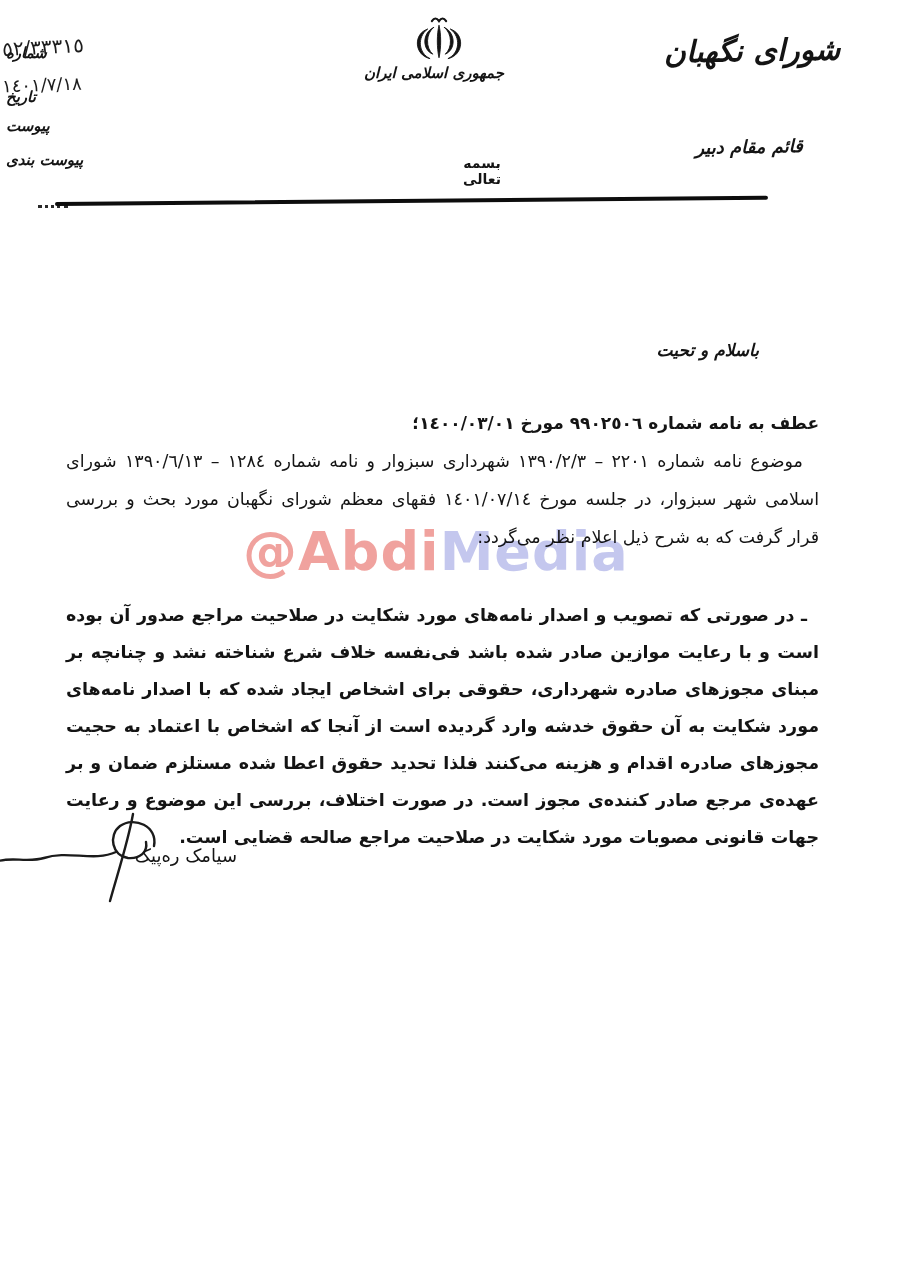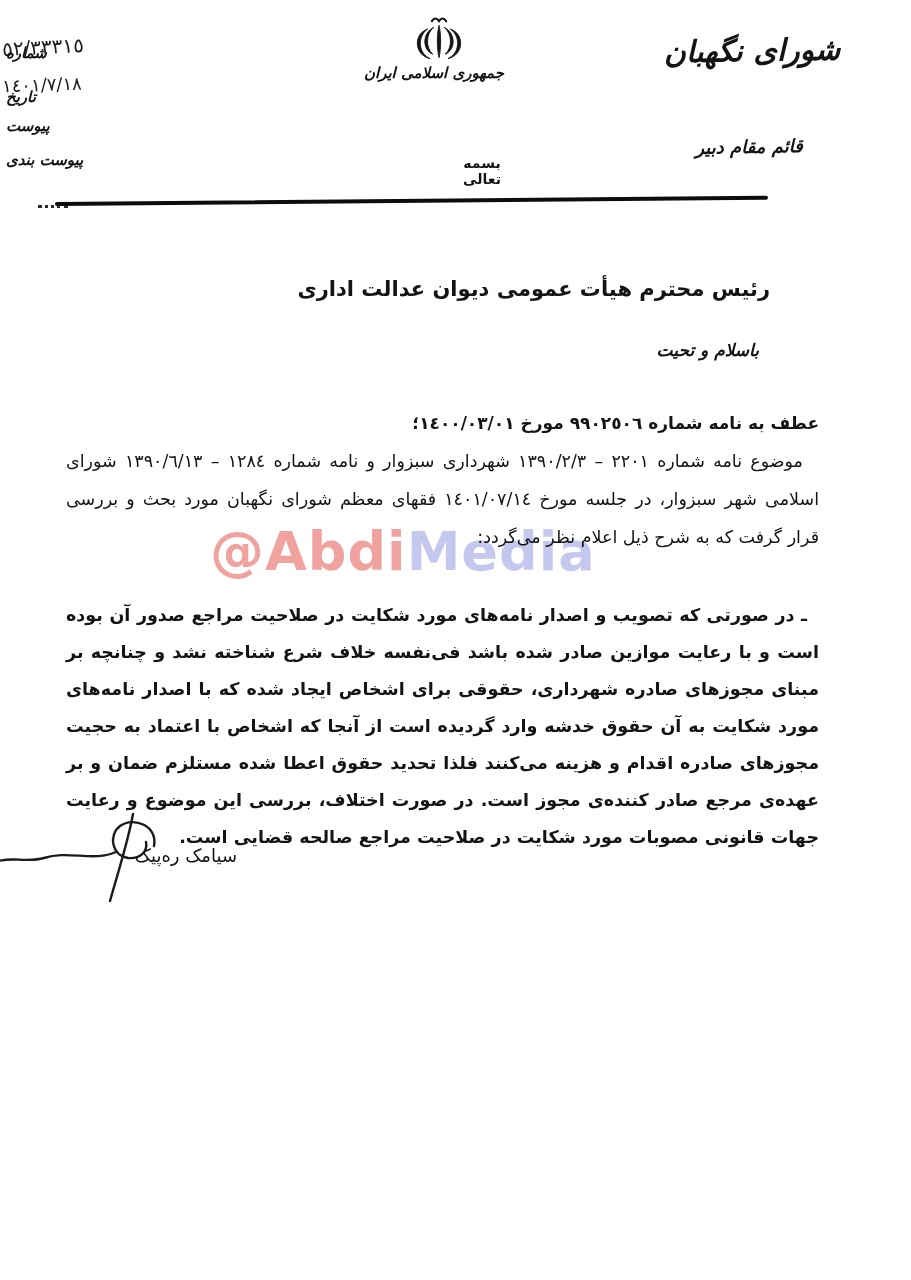--- a/index.html
+++ b/index.html
@@ -81,21 +81,21 @@
     text-indent:12px;
     margin-top:39px;
   }
   
   .watermark{
     position:absolute; top:520px; left:210px;
     font-size:54px; font-weight:bold; font-family:"DejaVu Sans", sans-serif;
     direction:ltr; letter-spacing:1px; white-space:nowrap;
     mix-blend-mode:multiply; pointer-events:none;
   }
-  .wm-a{ color:rgba(228,86,78,0.55); }
+  .wm-a{ color:rgba(228,86,78,0.55);margin-left:33px; }
   .wm-b{ color:rgba(148,153,224,0.55); }
   
   .signer-name{
     position:absolute; top:845px; left:141px; width:96px;
     font-size:18px; font-weight:normal; text-align:left; white-space:nowrap;
   }
   .signature-svg{ position:absolute; top:808px; left:-4px; width:170px; height:96px; }
 </style>
 </head>
 <body>
@@ -140,21 +140,20 @@
     <span class="field-label">پیوست بندی</span>
     <span class="field-dots"></span>
   </div>
 
   <div class="hand-value" style="top:35px; left:2px; transform:rotate(-3deg);">٥٢/٣٣٣١٥</div>
   <div class="hand-value" style="top:74px; left:2px; font-size:18px; letter-spacing:2px; transform:rotate(-2deg);">١٤٠١/٧/١٨</div>
 
   <div class="divider-stub"></div>
   <div class="divider"></div>
 
-  <div class="recipient">رئیس محترم هیأت عمومی دیوان عدالت اداری</div>
   <div class="salutation">باسلام و تحیت</div>
   <div class="reference">عطف به نامه شماره ٩٩٠٢٥٠٦ مورخ ١٤٠٠/٠٣/٠١؛</div>
   <div class="subject-par">موضوع نامه شماره ٢٢٠١ – ١٣٩٠/٢/٣ شهرداری سبزوار و نامه شماره ١٢٨٤ – ١٣٩٠/٦/١٣ شورای اسلامی شهر سبزوار، در جلسه مورخ ١٤٠١/٠٧/١٤ فقهای معظم شورای نگهبان مورد بحث و بررسی قرار گرفت که به شرح ذیل اعلام نظر می‌گردد:</div>
   <div class="opinion-par">ـ در صورتی که تصویب و اصدار نامه‌های مورد شکایت در صلاحیت مراجع صدور آن بوده است و با رعایت موازین صادر شده باشد فی‌نفسه خلاف شرع شناخته نشد و چنانچه بر مبنای مجوزهای صادره شهرداری، حقوقی برای اشخاص ایجاد شده که با اصدار نامه‌های مورد شکایت به آن حقوق خدشه وارد گردیده است از آنجا که اشخاص با اعتماد به حجیت مجوزهای صادره اقدام و هزینه می‌کنند فلذا تحدید حقوق اعطا شده مستلزم ضمان و بر عهده‌ی مرجع صادر کننده‌ی مجوز است. در صورت اختلاف، بررسی این موضوع و رعایت جهات قانونی مصوبات مورد شکایت در صلاحیت مراجع صالحه قضایی است.</div>
 
   <div class="watermark">
     <span class="wm-a">@Abdi</span><span class="wm-b">Media</span>
   </div>
 
   <div class="signature-svg">

